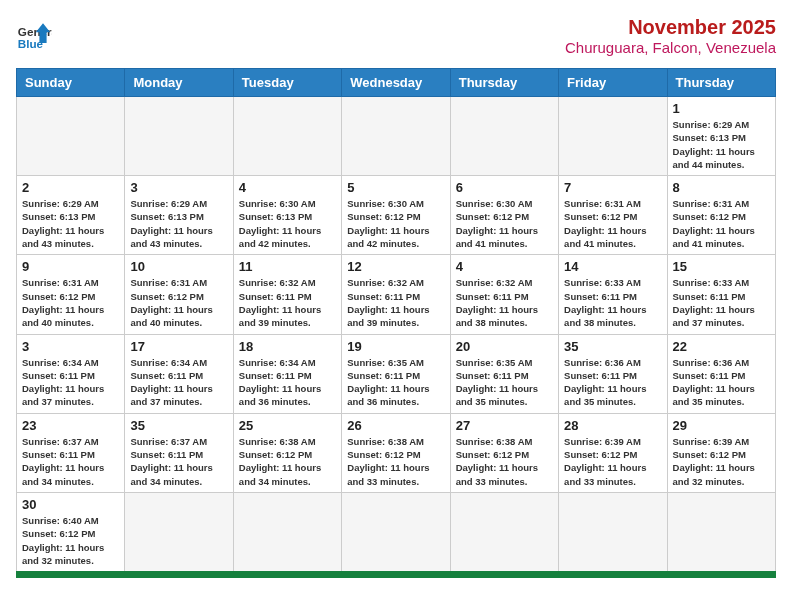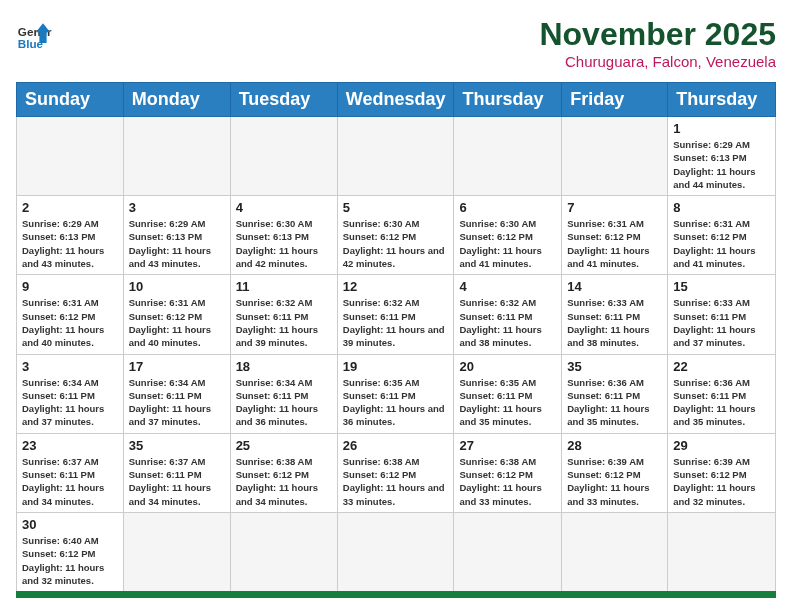--- a/index.html
+++ b/index.html
@@ -22,37 +22,37 @@
       gap: 6px;
     }
     .logo-icon {
       width: 36px;
       height: 36px;
     }
     .title-block {
       text-align: right;
     }
     .month-title {
-      font-size: 32px;
+      font-size: 20px;
       font-weight: bold;
-      color: #14532d;
+      color: #b91c1c;
     }
     .subtitle {
       font-size: 15px;
       color: #be185d;
     }
     .calendar {
       width: 100%;
       border-collapse: collapse;
       border: 1px solid #bbb;
     }
     .calendar th {
       background: #2a7fc1;
       color: #fff;
-      font-size: 18px;
+      font-size: 13px;
       font-weight: bold;
       text-align: left;
       padding: 6px 8px;
       border: 1px solid #1e6aa8;
     }
     .calendar td {
       width: 14.28%;
       vertical-align: top;
       border: 1px solid #ccc;
       padding: 4px 5px;

